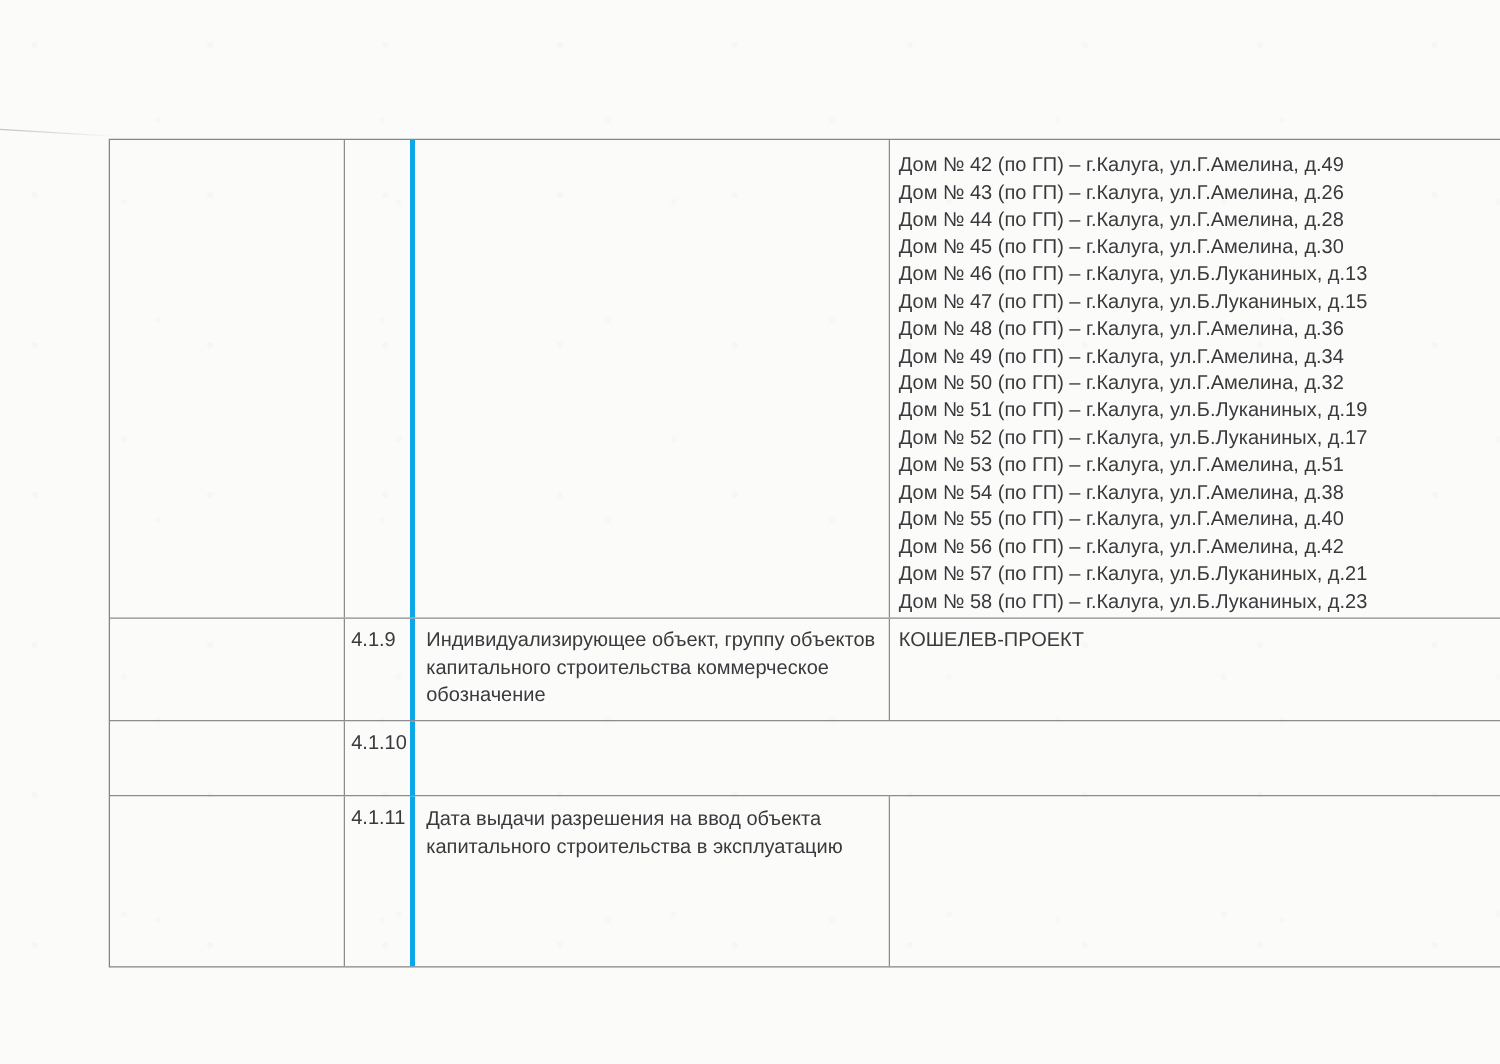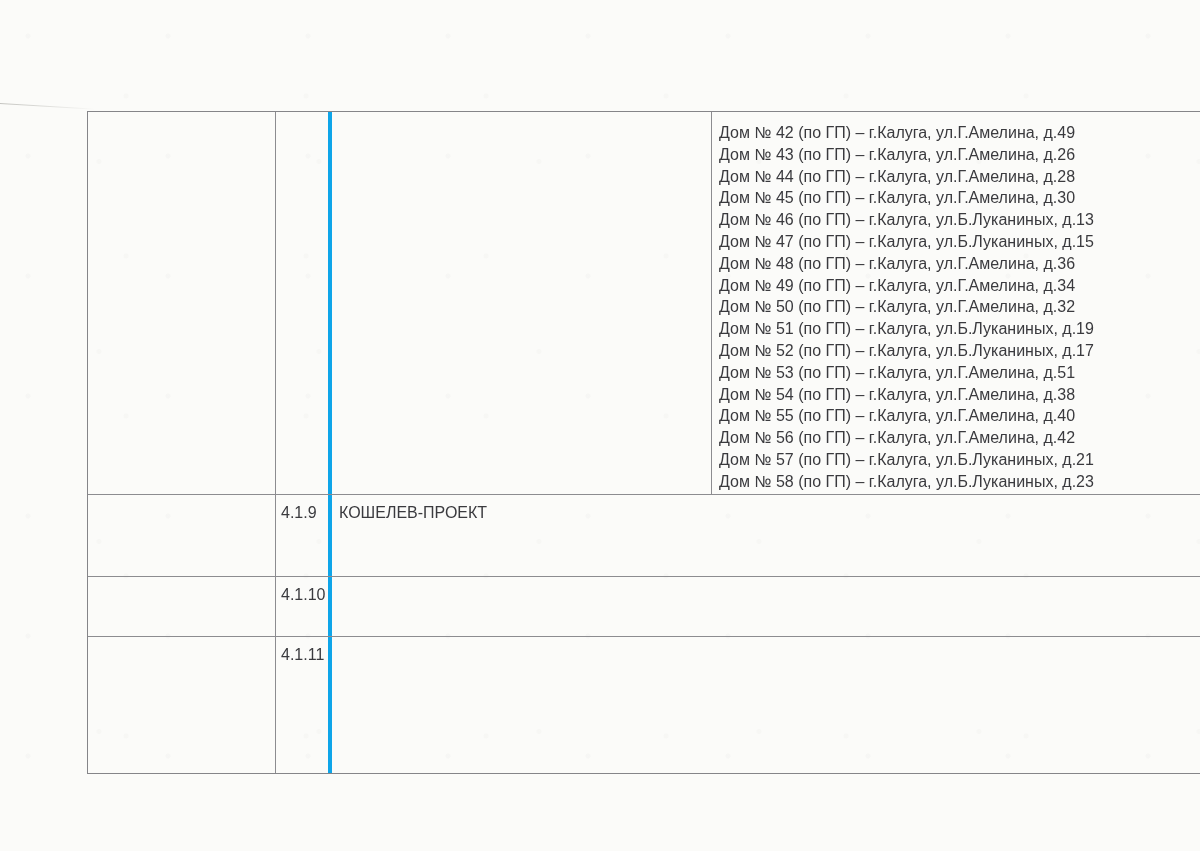--- a/index.html
+++ b/index.html
@@ -96,26 +96,31 @@
 Дом № 54 (по ГП) – г.Калуга, ул.Г.Амелина, д.38
 Дом № 55 (по ГП) – г.Калуга, ул.Г.Амелина, д.40
 Дом № 56 (по ГП) – г.Калуга, ул.Г.Амелина, д.42
 Дом № 57 (по ГП) – г.Калуга, ул.Б.Луканиных, д.21
 Дом № 58 (по ГП) – г.Калуга, ул.Б.Луканиных, д.23</div>
   </div>
 
   <div class="row row-419">
     <div class="cell c-blank"></div>
     <div class="cell c-num">4.1.9</div>
+    <div class="cell c-desc">Индивидуализирующее объект, группу объектов
+капитального строительства коммерческое
+обозначение</div>
     <div class="cell c-val">КОШЕЛЕВ-ПРОЕКТ</div>
   </div>
 
   <div class="row row-4110">
     <div class="cell c-blank"></div>
     <div class="cell c-num">4.1.10</div>
   </div>
 
   <div class="row row-4111">
     <div class="cell c-blank"></div>
     <div class="cell c-num">4.1.11</div>
+    <div class="cell c-desc">Дата выдачи разрешения на ввод объекта
+капитального строительства в эксплуатацию</div>
   </div>
 
 </div>
 
 </body></html>

